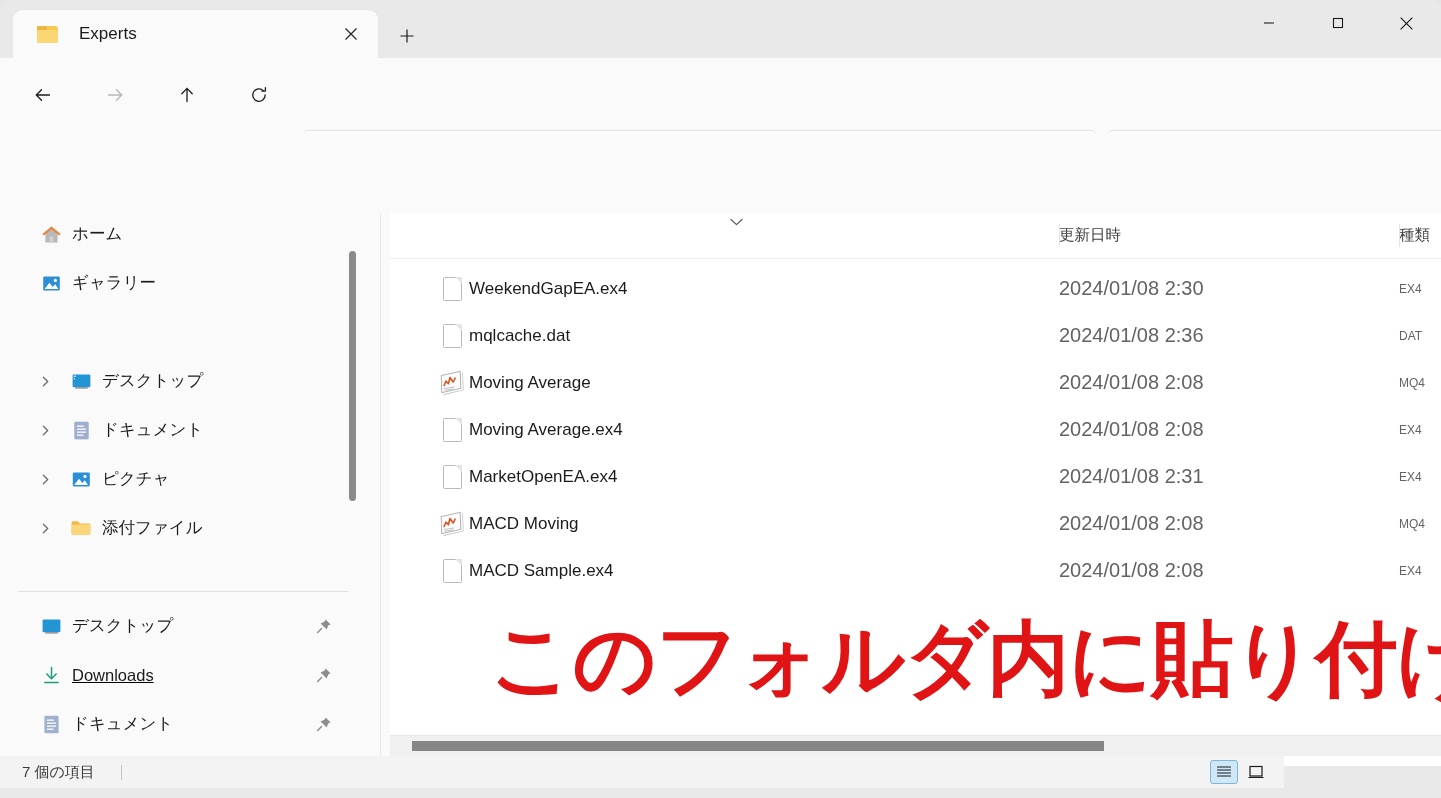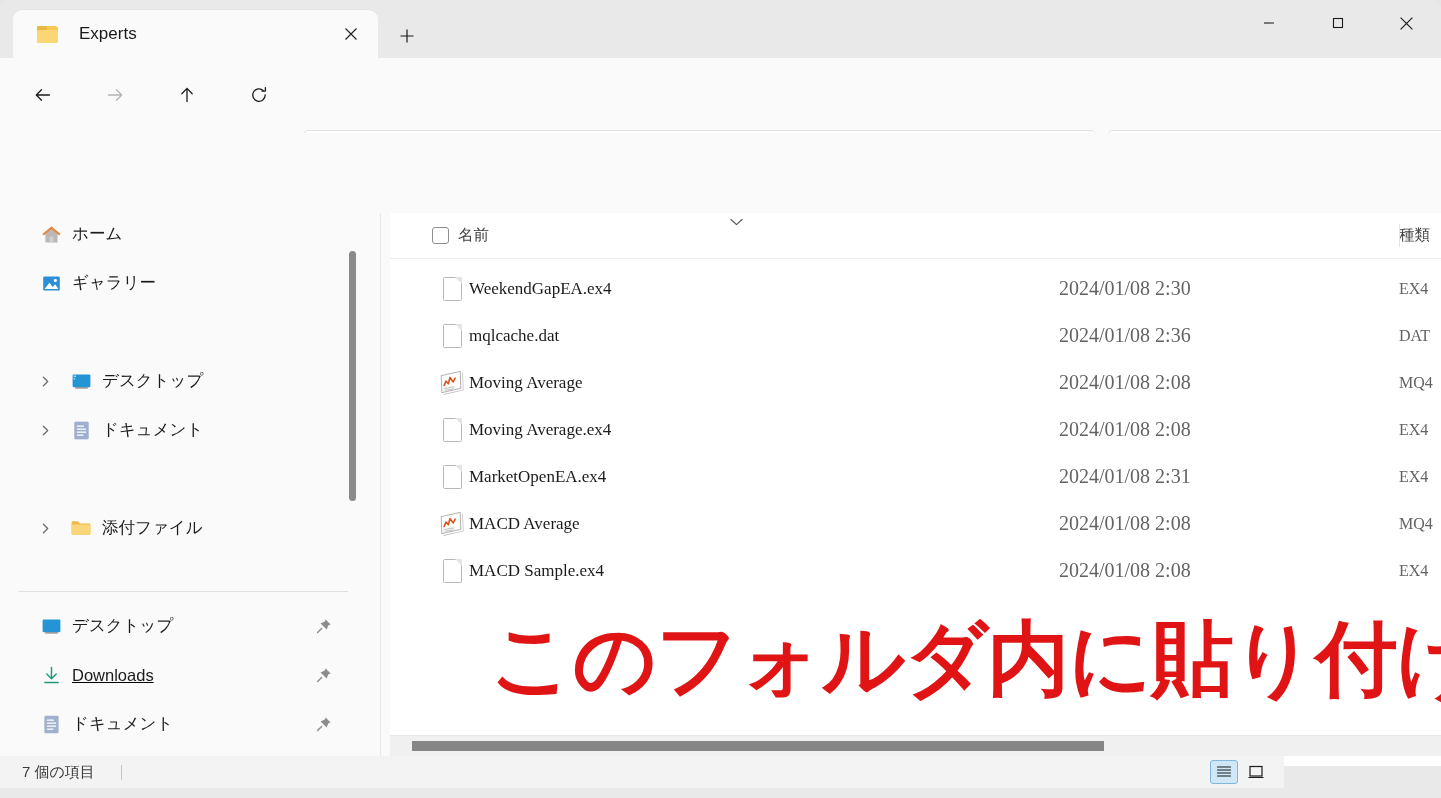--- a/index.html
+++ b/index.html
@@ -357,21 +357,20 @@
     background: #fff;
   }
 
   .row {
     position: absolute;
     left: 0;
     width: 1051px; height: 47px;
     display: flex;
     align-items: center;
     box-sizing: border-box;
-    font-family: Liberation Serif, serif;
   }
   .row .r-icon {
     position: absolute;
     left: 50px;
     width: 24px; height: 26px;
     display: flex; align-items: center; justify-content: center;
   }
   .row .r-name {
     position: absolute;
     left: 79px;
@@ -382,21 +381,21 @@
   .row .r-date {
     position: absolute;
     left: 669px;
     font-size: 20px;
     color: #636363;
     white-space: nowrap;
   }
   .row .r-type {
     position: absolute;
     left: 1009px;
-    font-size: 16px;
+    font-size: 12px;
     color: #636363;
     white-space: nowrap;
   }
 
   
   .ico-file {
     position: relative;
     width: 19px; height: 24px;
   }
   .ico-file .body {
@@ -776,20 +775,35 @@
         <span class="nav-ico" style="margin-left:12px;">
           <svg width="19" height="21" viewBox="0 0 19 21" aria-hidden="true">
             <rect x="2.4" y="1.8" width="14.2" height="17.4" rx="1.2" fill="#a8b7d4"></rect>
             <rect x="2.4" y="1.8" width="14.2" height="17.4" rx="1.2" fill="#94a6c9" opacity="0.5"></rect>
             <path d="M5.4 6.2 H11.4 M5.4 9.2 H13.6 M5.4 12.2 H13.6 M5.4 15.2 H11" stroke="#ffffff" stroke-width="1.3" stroke-linecap="round"></path>
           </svg>
         </span>
         <span class="nav-label">ドキュメント</span>
       </div>
 
+      <div class="nav-item" style="top:247px;padding-left:18px;">
+        <span class="nav-expander">
+          <svg width="13" height="13" viewBox="0 0 13 13" aria-hidden="true">
+            <path d="M4.4 2.2 L8.7 6.5 L4.4 10.8" stroke="#6d6d6d" stroke-width="1.3" fill="none" stroke-linecap="round" stroke-linejoin="round"></path>
+          </svg>
+        </span>
+        <span class="nav-ico" style="margin-left:12px;">
+          <svg width="21" height="19" viewBox="0 0 21 19" aria-hidden="true">
+            <rect x="1.8" y="2.4" width="17" height="14" rx="1.4" fill="#2b8fd8"></rect>
+            <path d="M3.2 15 L8 8.8 L11.4 13 L13.8 10.2 L17 15 Z" fill="#ffffff"></path>
+            <circle cx="14" cy="6.4" r="1.6" fill="#ffffff"></circle>
+          </svg>
+        </span>
+        <span class="nav-label">ピクチャ</span>
+      </div>
 
       <div class="nav-item" style="top:296px;padding-left:18px;">
         <span class="nav-expander">
           <svg width="13" height="13" viewBox="0 0 13 13" aria-hidden="true">
             <path d="M4.4 2.2 L8.7 6.5 L4.4 10.8" stroke="#6d6d6d" stroke-width="1.3" fill="none" stroke-linecap="round" stroke-linejoin="round"></path>
           </svg>
         </span>
         <span class="nav-ico" style="margin-left:12px;">
           <svg width="22" height="18" viewBox="0 0 22 18" aria-hidden="true">
             <path d="M1.6 3.6 A1.3 1.3 0 0 1 2.9 2.3 H8 L9.8 4.4 H19.1 A1.3 1.3 0 0 1 20.4 5.7 V14.4 A1.3 1.3 0 0 1 19.1 15.7 H2.9 A1.3 1.3 0 0 1 1.6 14.4 Z" fill="#eeb944"></path>
@@ -856,23 +870,23 @@
     <div class="pane-split"></div>
 
     <div class="filelist">
 
       <div class="col-headers">
         <div class="sort-caret">
           <svg width="13" height="8" viewBox="0 0 13 8" aria-hidden="true">
             <path d="M1 1.5 L6.5 6.6 L12 1.5" stroke="#5a5a5a" stroke-width="1.2" fill="none" stroke-linecap="round" stroke-linejoin="round"></path>
           </svg>
         </div>
-        <div class="col-h col-name">
-          <span class="hdr-checkbox"></span>
-          <span style="margin-left:38px;">名前</span>
+        <div class="col-h col-date">
+          <span class="vline"></span>
+          <span>更新日時</span>
         </div>
         <div class="col-h col-type">
           <span class="vline"></span>
           <span>種類</span>
         </div>
       </div>
 
       <div class="row" style="top:52px;">
         <span class="r-icon">
           <span class="ico-file">
@@ -939,21 +953,21 @@
       <div class="row" style="top:287px;">
         <span class="r-icon">
           <span class="ico-mq4">
             <span class="sheet"></span>
             <svg width="24" height="23" viewBox="0 0 24 23" style="position:absolute;left:0;top:0;" aria-hidden="true">
               <path d="M3.5 13.5 L6 9.5 L8 12.5 L10.5 6.5 L13 11.5 L15.5 8" stroke="#d9541e" stroke-width="1.6" fill="none" stroke-linecap="round" stroke-linejoin="round" transform="rotate(-9 10 10)"></path>
               <path d="M3 16.5 H13 M3.6 18.3 H12" stroke="#bdbdbd" stroke-width="0.9" stroke-linecap="round" transform="rotate(-9 10 10)"></path>
             </svg>
           </span>
         </span>
-        <span class="r-name">MACD Average</span>
+        <span class="r-name">MACD Moving</span>
         <span class="r-date">2024/01/08 2:08</span>
         <span class="r-type">MQ4</span>
       </div>
 
       <div class="row" style="top:334px;">
         <span class="r-icon">
           <span class="ico-file">
                 <span class="body"></span>
                 <span class="fold"></span>
               </span>

